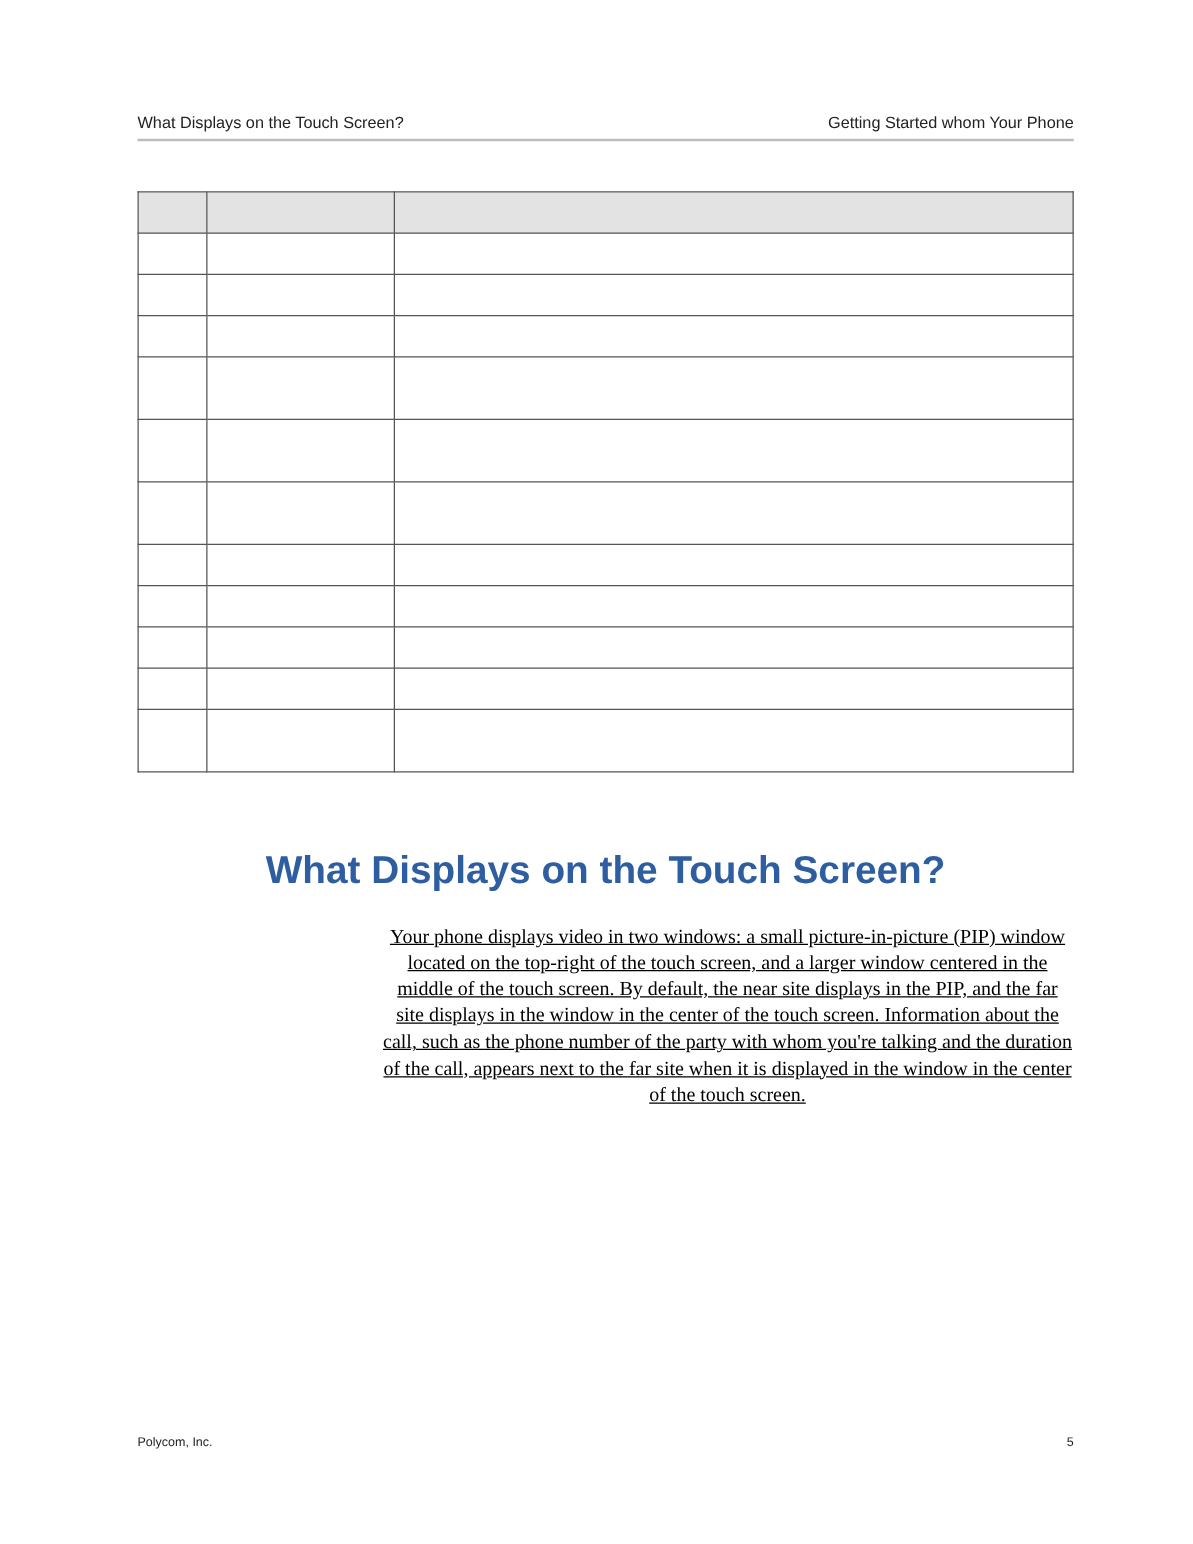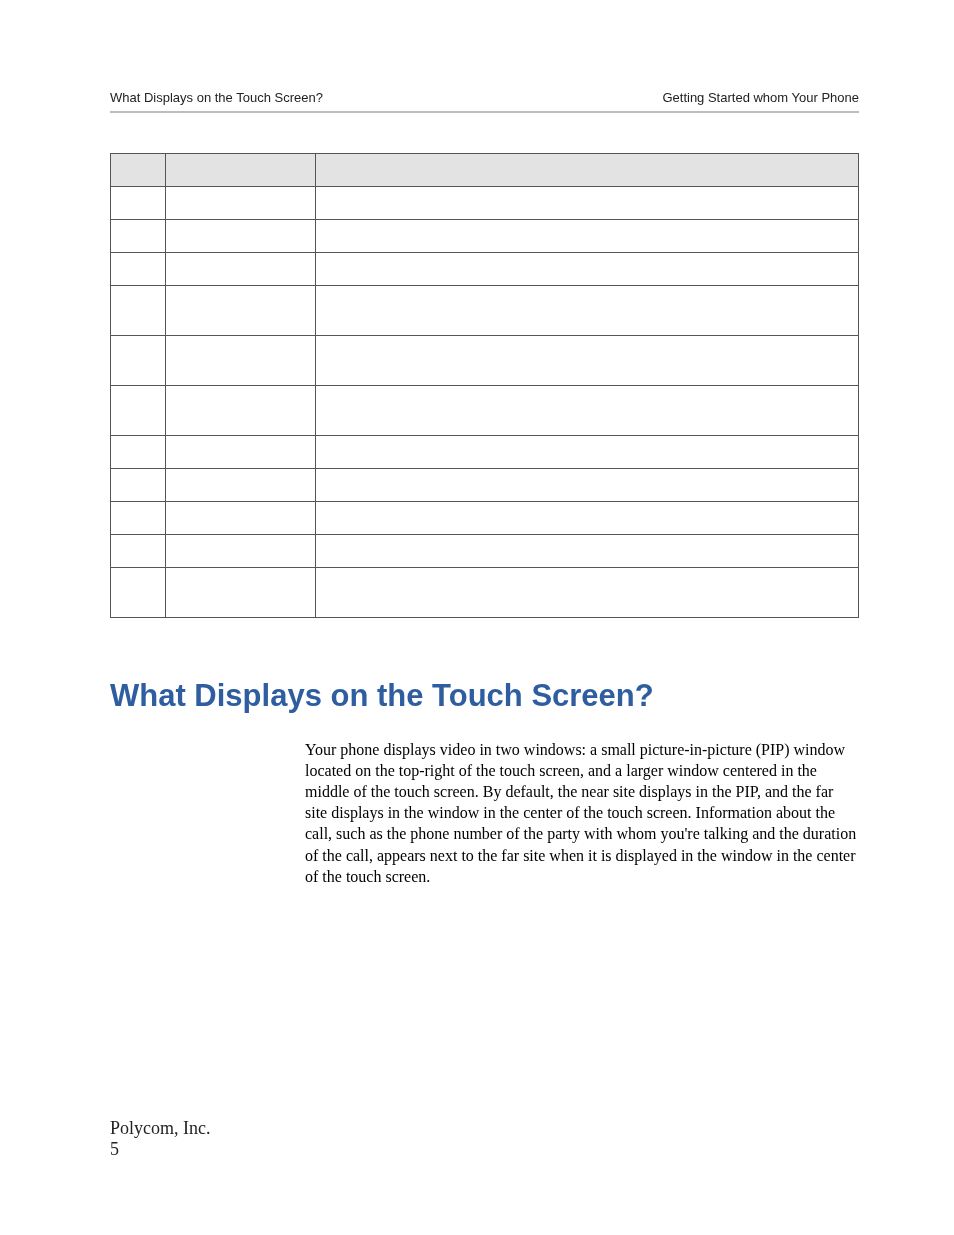--- a/index.html
+++ b/index.html
@@ -10,20 +10,21 @@
     height: 1235px;
     font-family: "Times New Roman", Times, serif;
     color: #000;
   }
   .page {
     position: relative;
     width: 954px;
     height: 1235px;
     box-sizing: border-box;
     padding: 90px 95px 0 110px;
+    text-align: center;
   }
   .header-row {
     display: flex;
     justify-content: space-between;
     font-family: Arial, Helvetica, sans-serif;
     font-size: 13px;
     color: #222;
     padding-bottom: 6px;
   }
   .header-rule {
@@ -62,32 +63,32 @@
     font-weight: bold;
     font-size: 31px;
     color: #2e5ea0;
   }
   .body-text {
     margin-top: 25px;
     margin-left: 195px;
     font-size: 16px;
     line-height: 1.32;
     color: #000;
+    text-decoration: underline;
   }
   .footer {
     position: absolute;
     bottom: 75px;
     left: 110px;
     right: 95px;
     display: flex;
     justify-content: space-between;
-    font-family: Liberation Serif, serif;
-    font-size: 18px;
+    font-family: Liberation Sans, sans-serif;
+    font-size: 10px;
     color: #222;
-    flex-direction: column;
   }
 </style>
 </head>
 <body>
 
 <div class="page">
   <div class="header-row">
     <span>What Displays on the Touch Screen?</span>
     <span>Getting Started whom Your Phone</span>
   </div>

